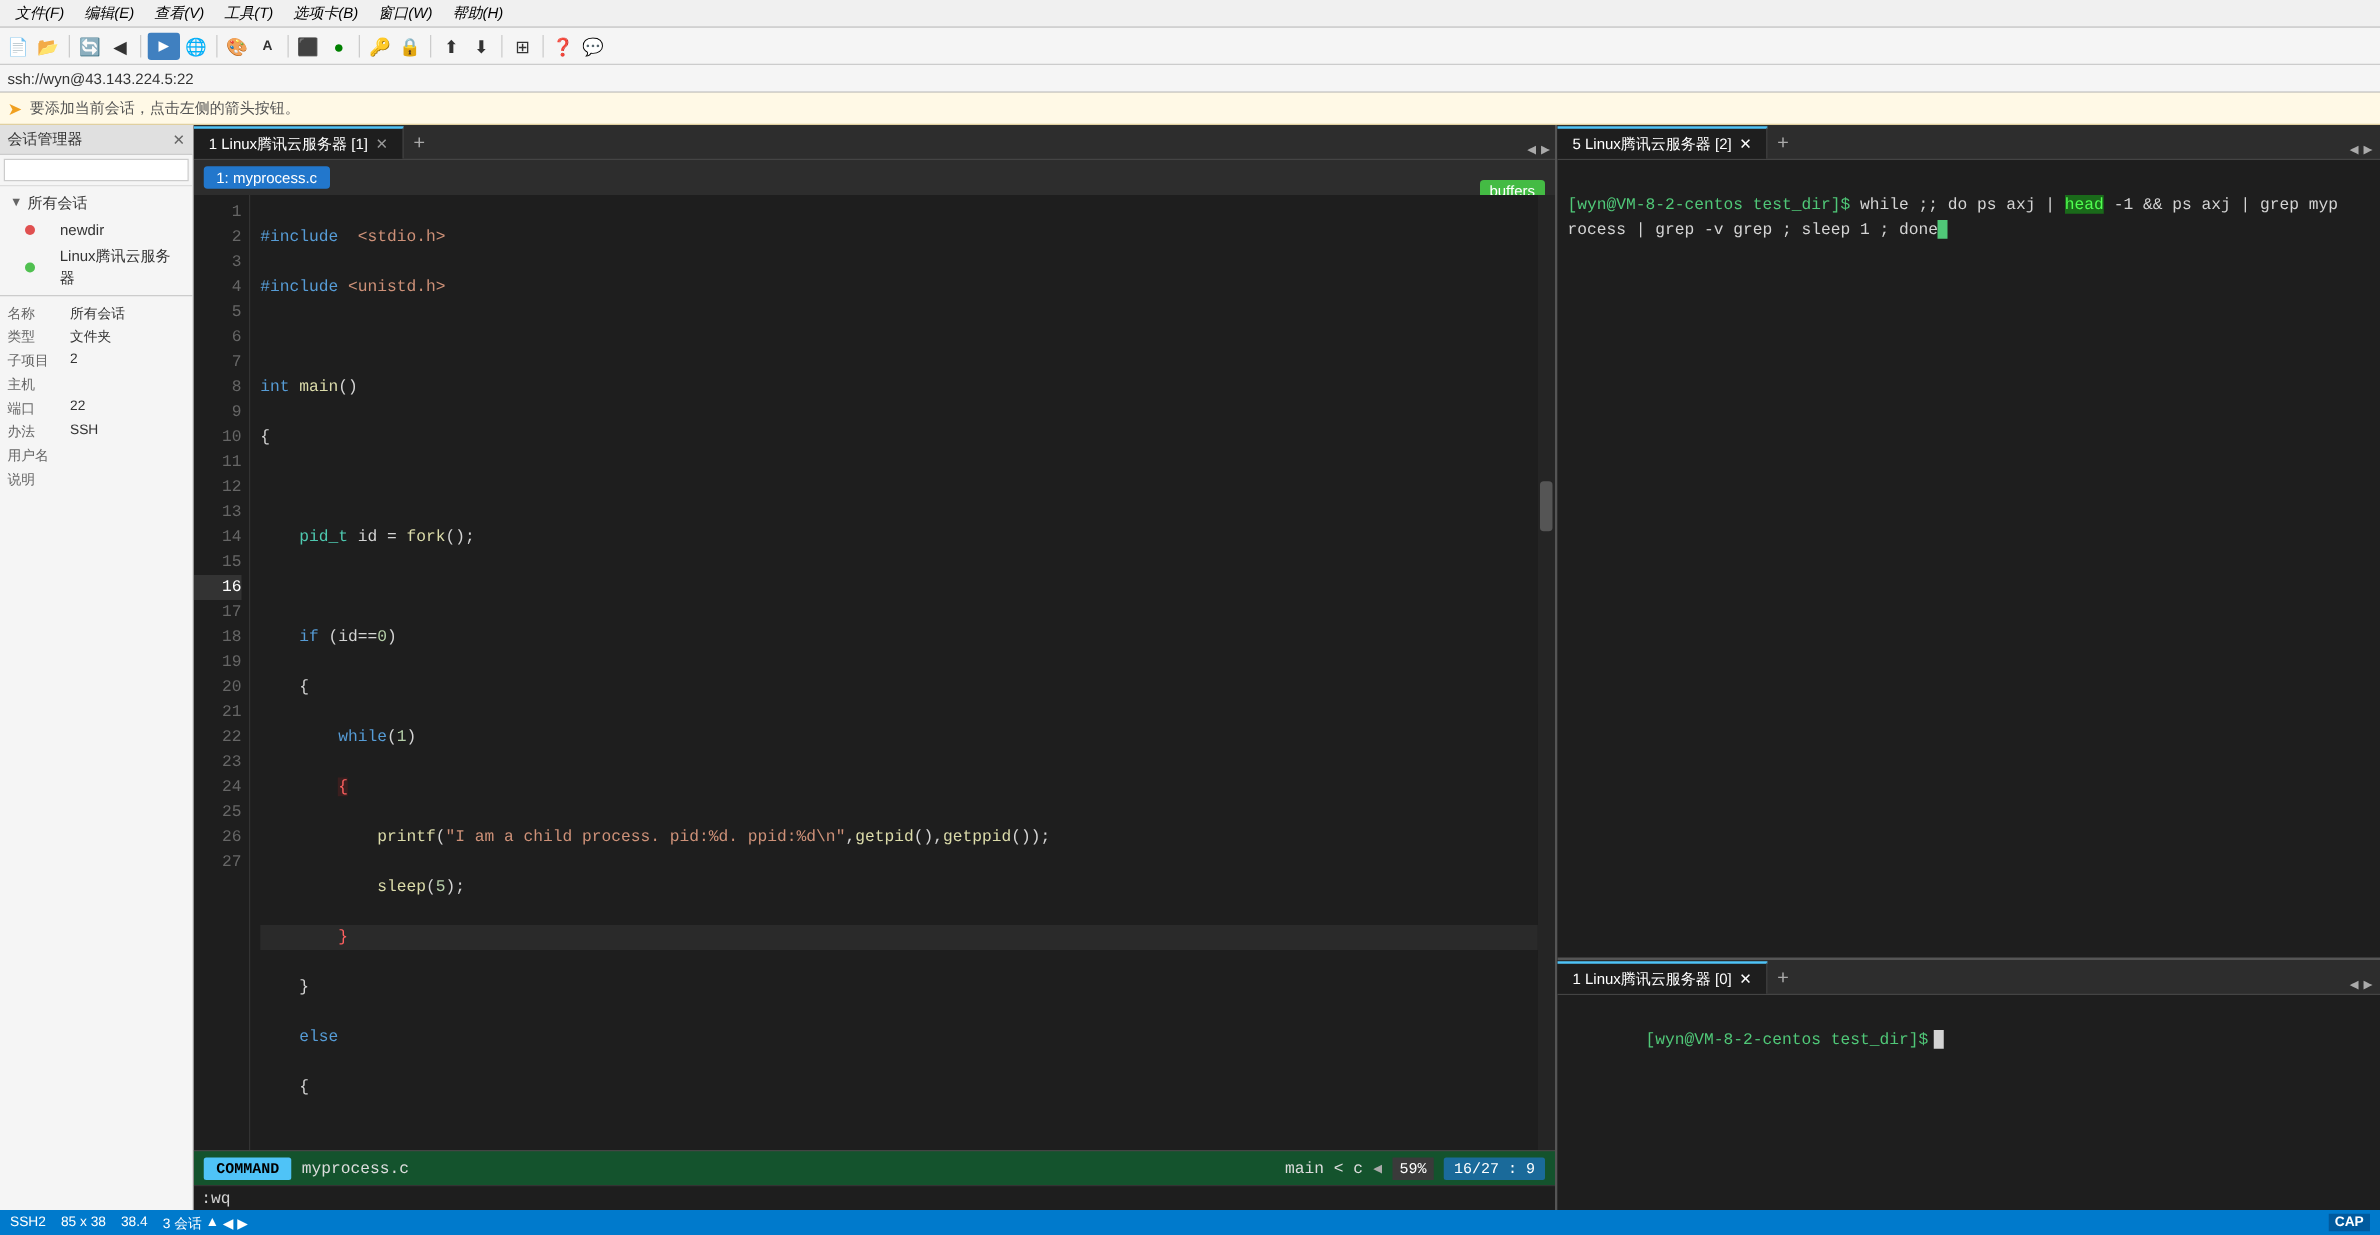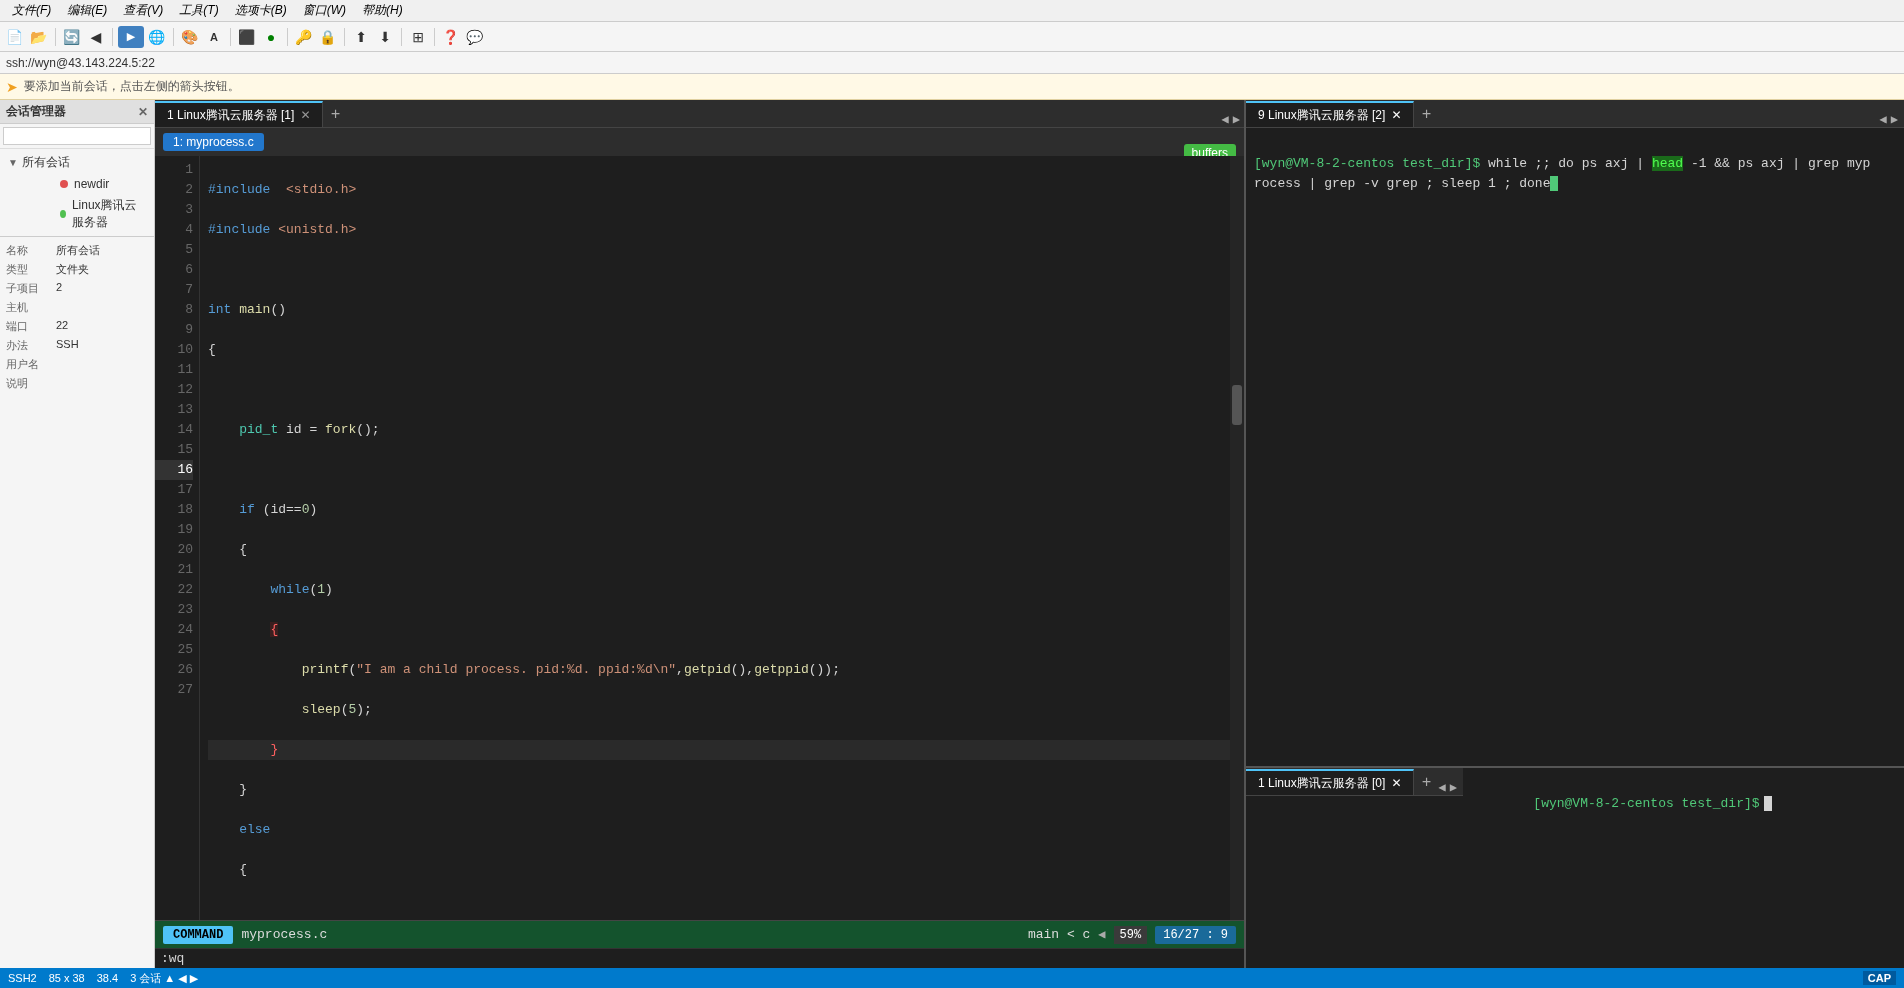--- a/index.html
+++ b/index.html
@@ -110,21 +110,21 @@
       background: #f5f5f5;
       border-right: 1px solid #ccc;
       display: flex;
       flex-direction: column;
       font-family: 'Microsoft YaHei', Arial, sans-serif;
       font-size: 12px;
     }
     #sidebar-header {
       background: #e0e0e0;
       padding: 3px 6px;
-      font-weight: bold;
+      font-weight: normal;
       color: #333;
       border-bottom: 1px solid #ccc;
       display: flex;
       align-items: center;
       justify-content: space-between;
     }
     #sidebar-search {
       padding: 3px;
       border-bottom: 1px solid #ddd;
     }
@@ -145,23 +145,22 @@
       align-items: center;
       gap: 4px;
       color: #333;
     }
     .sidebar-group-item .arrow { color: #666; font-size: 10px; }
     .sidebar-server-item {
       padding: 3px 8px 3px 20px;
       cursor: pointer;
       display: flex;
       align-items: center;
-      gap: 6px;
+      gap: 20px;
       color: #333;
-      margin-left: 40px;
     }
     .dot-red { width: 8px; height: 8px; border-radius: 50%; background: #e05050; display: inline-block; }
     .dot-green { width: 8px; height: 8px; border-radius: 50%; background: #50c050; display: inline-block; }
 
     #sidebar-props {
       border-top: 1px solid #ccc;
       padding: 4px 0;
     }
     .prop-row {
       display: flex;
@@ -404,21 +403,21 @@
     #term-top-tabs {
       height: 28px;
       background: #2d2d2d;
       display: flex;
       align-items: flex-end;
       border-bottom: 1px solid #444;
     }
     #term-bottom {
       height: 200px;
       display: flex;
-      flex-direction: row;
+      flex-direction: column;
       background: #1e1e1e;
     }
     #term-bottom-tabs {
       height: 28px;
       background: #2d2d2d;
       display: flex;
       align-items: flex-end;
       border-bottom: 1px solid #444;
     }
 
@@ -705,21 +704,21 @@
         <span>:wq</span>
       </div>
     </div>
   </div>
 
   <div id="right-pane">
 
     <div id="term-top">
       <div id="term-top-tabs">
         <div class="term-tab active">
-          <span>9 Linux腾讯云服务器 [2]</span>
+          <span>5 Linux腾讯云服务器 [2]</span>
           <span class="tab-close">✕</span>
         </div>
         <div class="tab-add">+</div>
         <div class="term-nav">
           <span>◀</span>
           <span>▶</span>
         </div>
       </div>
       <div class="term-content">
 <span style="color:#50c878;">[wyn@VM-8-2-centos test_dir]$</span><span> while ;; do ps axj | </span><span style="background:#1a6a1a;color:#50ff50;">head</span><span> -1 &amp;&amp; ps axj | grep myp</span>

